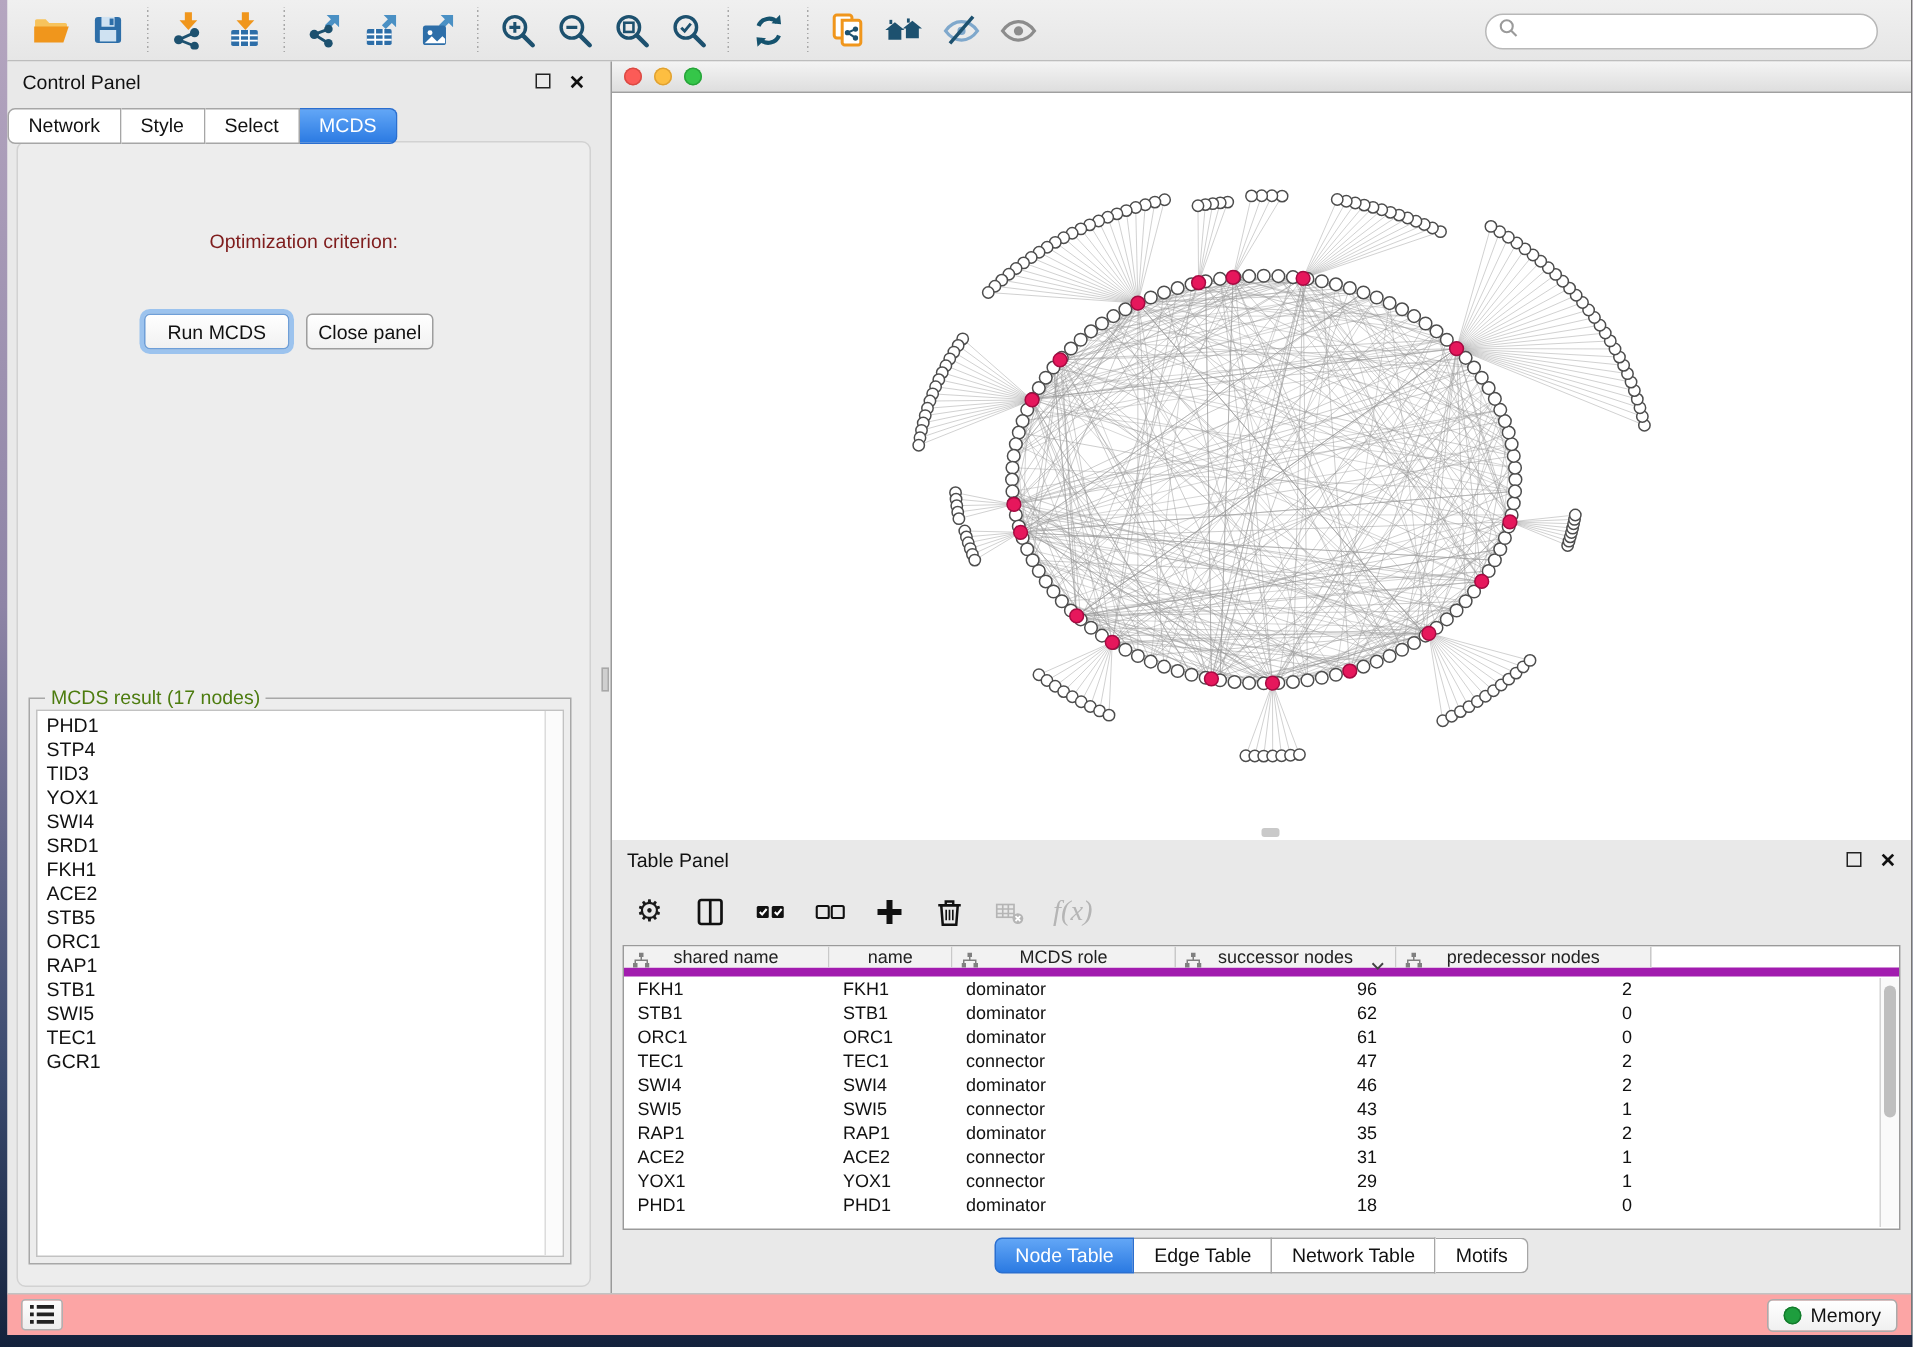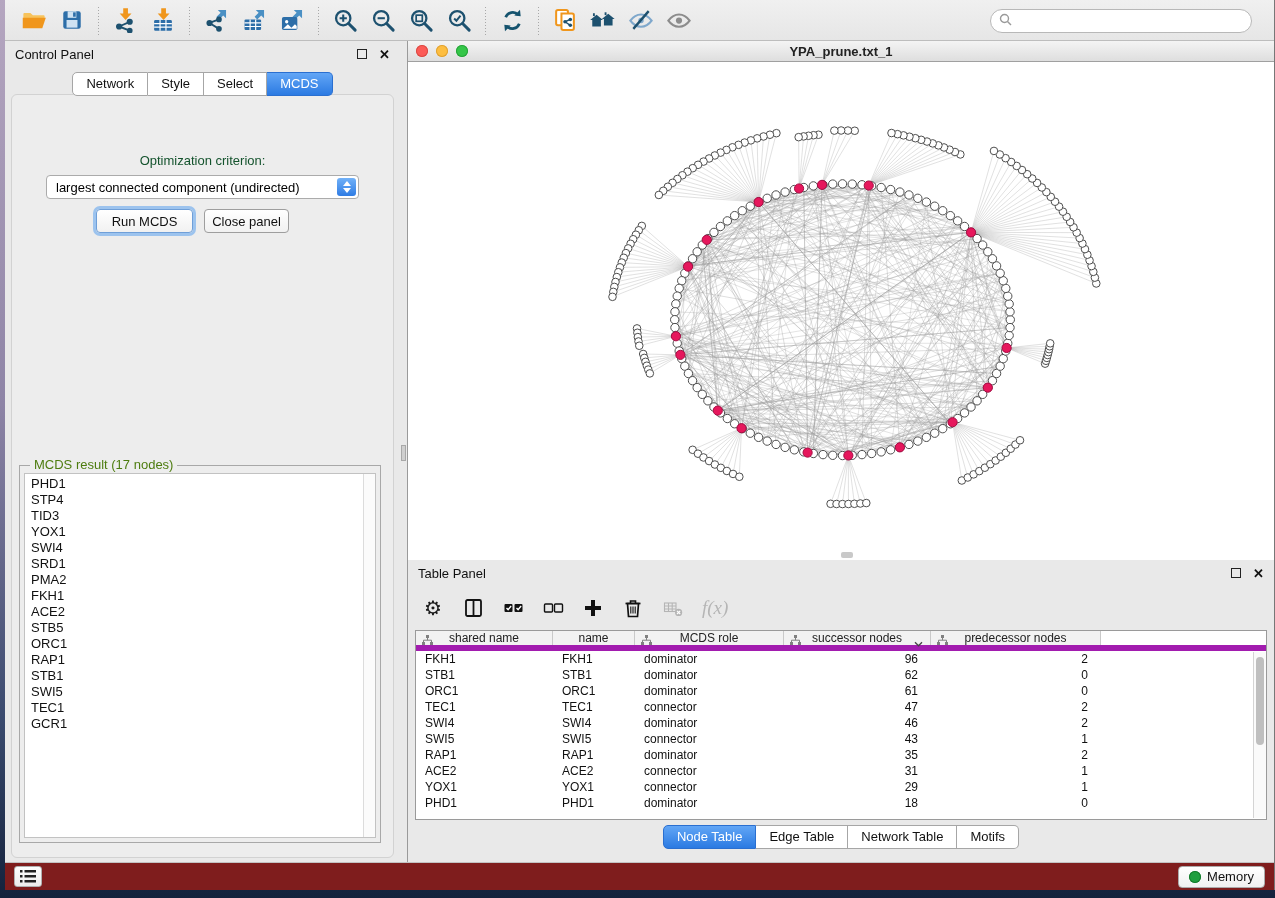--- a/index.html
+++ b/index.html
@@ -32,29 +32,29 @@
   #search-input { border:none; outline:none; flex:1; font-size:13px; margin-left:5px; background:transparent; }
   
   #content { flex:1; display:flex; min-height:0; }
   
   #control-panel { width:395px; flex:0 0 395px; position:relative; background:#e9e9e9; }
   .panel-header { height:26px; display:flex; align-items:center; padding:0 10px; }
   .panel-title { font-size:13px; color:#111; }
   .panel-header .spacer { flex:1; }
   .float-btn { width:10px; height:10px; border:1.6px solid #222; margin-right:12px; display:inline-block; }
   .close-btn { font-size:13px; font-weight:700; color:#111; line-height:1; }
-  #cp-tabs { position:absolute; top:31px; left:0; right:0; text-align:center; z-index:3; }
+  #cp-tabs { position:absolute; top:31px; left:0; right:0; text-align:left; z-index:3; }
   .tab { display:inline-block; padding:3px 13px 4px; font-size:13px; background:#fff;
     border:1px solid #a6a6a6; border-left:none; color:#111; vertical-align:middle; }
   .tab:first-child { border-left:1px solid #a6a6a6; border-radius:5px 0 0 5px; }
   .tab:last-child { border-radius:0 5px 5px 0; }
   .tab.active { background:linear-gradient(#62a6f6,#2b7ae2); border-color:#2a6fd0; color:#fff; }
   #cp-inner { position:absolute; left:6px; right:6px; top:53px; bottom:4px;
     background:#ededed; border:1px solid #d2d2d2; border-radius:6px; }
-  #opt-label { position:absolute; top:58px; left:0; right:0; text-align:center; font-size:13px; color:#14532d; }
+  #opt-label { position:absolute; top:58px; left:0; right:0; text-align:center; font-size:13px; color:#7f1d1d; }
   #criterion-select { position:absolute; top:80px; left:34px; width:313px; height:24px;
     background:#fff; border:1px solid #ababab; border-radius:4px; font-size:13px;
     display:flex; align-items:center; padding:0 24px 0 9px; }
   .dd-cap { position:absolute; right:2px; top:2px; bottom:2px; width:19px;
     background:linear-gradient(#71b1f8,#2f7ce4); border-radius:3px;
     display:flex; flex-direction:column; align-items:center; justify-content:center; gap:2px; }
   .dd-up { width:0; height:0; border-left:4px solid transparent; border-right:4px solid transparent; border-bottom:5px solid #fff; }
   .dd-down { width:0; height:0; border-left:4px solid transparent; border-right:4px solid transparent; border-top:5px solid #fff; }
   .cp-btn { position:absolute; top:114px; height:24px; font-size:13px;
     background:linear-gradient(#ffffff,#f1f1f1); border:1px solid #9e9e9e; border-radius:4px;
@@ -106,21 +106,21 @@
   .th .sort { position:absolute; right:7px; top:6px; }
   .tr { display:flex; height:16px; align-items:center; }
   .td { font-size:12px; color:#111; padding-left:9px; white-space:nowrap; overflow:hidden; }
   .td.num { text-align:right; padding-right:13px; padding-left:0; }
   #tbl-vscroll { position:absolute; top:21px; bottom:1px; right:0; width:13px;
     background:#fafafa; border-left:1px solid #d4d4d4; }
   #tbl-vthumb { position:absolute; top:5px; left:2px; width:8px; height:88px;
     background:#bfbfbf; border-radius:4px; }
   #tp-tabs { text-align:center; padding:5px 0 6px; }
   
-  #status-bar { height:28px; flex:0 0 28px; background:#7f1d1d; border-top:1px solid #c2c2c2;
+  #status-bar { height:28px; flex:0 0 28px; background:#fca5a5; border-top:1px solid #c2c2c2;
     display:flex; align-items:center; padding:0 9px; }
   #list-btn { width:28px; height:21px; background:linear-gradient(#fdfdfd,#ededed);
     border:1px solid #b0b0b0; border-radius:3px; display:flex; align-items:center; justify-content:center; }
   #status-spacer { flex:1; }
   #memory-btn { height:22px; background:linear-gradient(#ffffff,#f0f0f0);
     border:1px solid #ababab; border-radius:4px; display:flex; align-items:center;
     padding:0 10px; gap:6px; font-size:13px; color:#111; }
   #memory-dot { width:12px; height:12px; border-radius:50%; background:#1e9e3e; box-shadow:inset 0 0 0 1px #147a2c; }
 </style>
 </head>
@@ -291,40 +291,32 @@
     <div id="control-panel">
       <div class="panel-header">
         <span class="panel-title">Control Panel</span>
         <span class="spacer"></span>
         <span class="float-btn"></span>
         <span class="close-btn">✕</span>
       </div>
       <div id="cp-tabs"><span class="tab">Network</span><span class="tab">Style</span><span class="tab">Select</span><span class="tab active">MCDS</span></div>
       <div id="cp-inner">
         <div id="opt-label">Optimization criterion:</div>
-        <div id="criterion-select">
-          <span>largest connected component (undirected)</span>
-          <span class="dd-cap">
-              <span class="dd-up"></span>
-              <span class="dd-down"></span>
-            </span>
-        </div>
         <div class="cp-btn" id="run-btn">Run MCDS</div>
         <div class="cp-btn" id="close-panel-btn">Close panel</div>
         <div id="mcds-fieldset">
           <span id="mcds-legend">MCDS result (17 nodes)</span>
           <div id="mcds-listwrap">
             <div id="mcds-list">
                 <div class="mcds-item">PHD1</div>
                 <div class="mcds-item">STP4</div>
                 <div class="mcds-item">TID3</div>
                 <div class="mcds-item">YOX1</div>
                 <div class="mcds-item">SWI4</div>
                 <div class="mcds-item">SRD1</div>
-                <div class="mcds-item">PMA2</div>
                 <div class="mcds-item">FKH1</div>
                 <div class="mcds-item">ACE2</div>
                 <div class="mcds-item">STB5</div>
                 <div class="mcds-item">ORC1</div>
                 <div class="mcds-item">RAP1</div>
                 <div class="mcds-item">STB1</div>
                 <div class="mcds-item">SWI5</div>
                 <div class="mcds-item">TEC1</div>
                 <div class="mcds-item">GCR1</div>
               </div>
@@ -338,21 +330,20 @@
       <div id="splitter-handle"></div>
     </div>
 
     <div id="right-col">
 
       <div id="network-view">
         <div id="net-titlebar">
           <span class="traffic" id="tl-red"></span>
           <span class="traffic" id="tl-yellow"></span>
           <span class="traffic" id="tl-green"></span>
-          <span id="net-title">YPA_prune.txt_1</span>
         </div>
         <div id="net-canvas">
           <svg id="net-svg" viewBox="0 0 867 498" preserveAspectRatio="none">
               <g stroke="#9a9a9a" stroke-width="0.6" stroke-opacity="0.45">
                 <line x1="454.5036095730387" y1="122.91958334709574" x2="575.3619523173734" y2="332.7332210176296"></line>
                 <line x1="306.30453355601173" y1="345.41911491736937" x2="585.1302835743332" y2="319.0366885072629"></line>
                 <line x1="595.9422380690021" y1="218.99476035129172" x2="535.3226434060682" y2="367.08875421468593"></line>
                 <line x1="334.6773565939319" y1="148.91124578531407" x2="595.9422380690021" y2="218.99476035129172"></line>
                 <line x1="589.260305955886" y1="204.13315181867466" x2="601.8640441006464" y2="273.7886363210313"></line>
                 <line x1="600.447702506051" y1="281.61615216270263" x2="269.552297493949" y2="281.6161521627025"></line>

